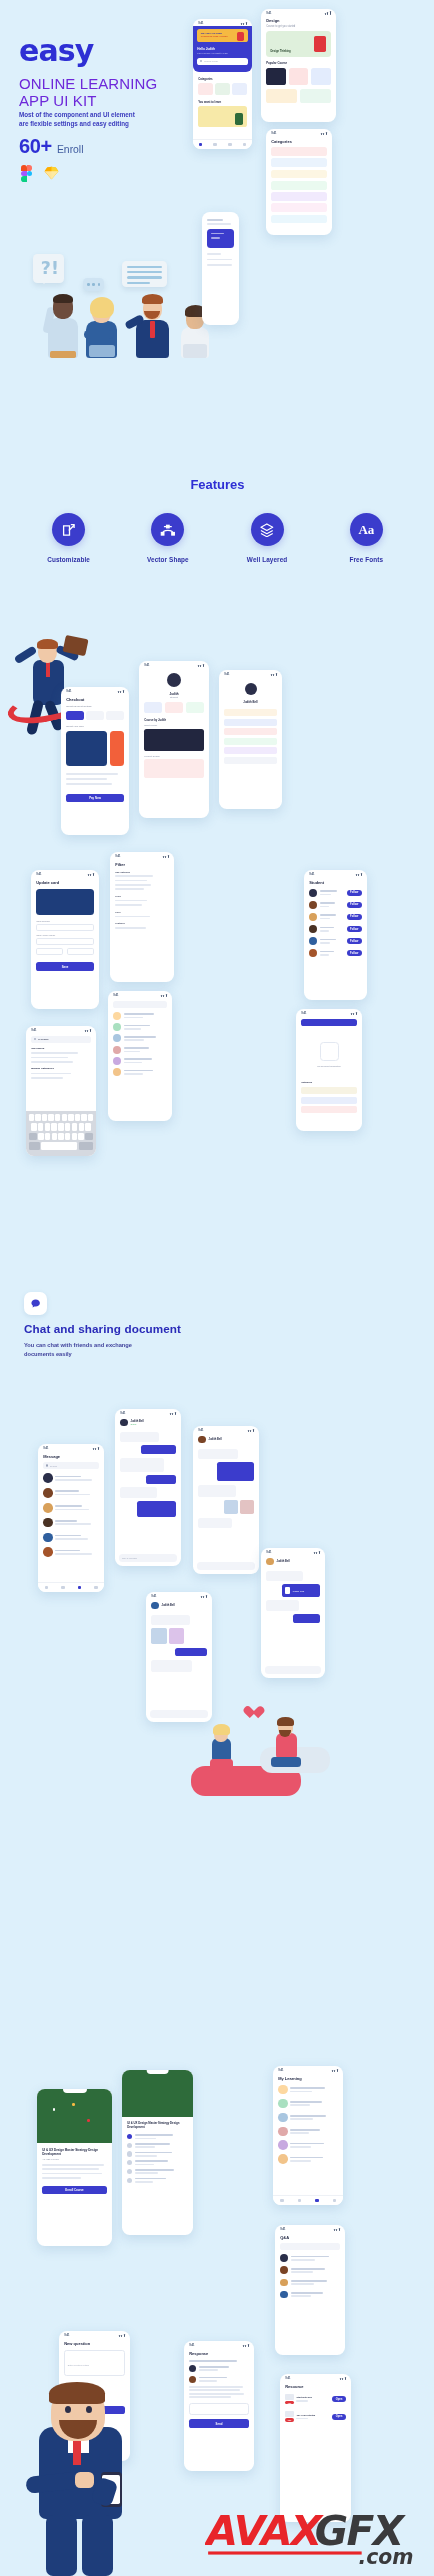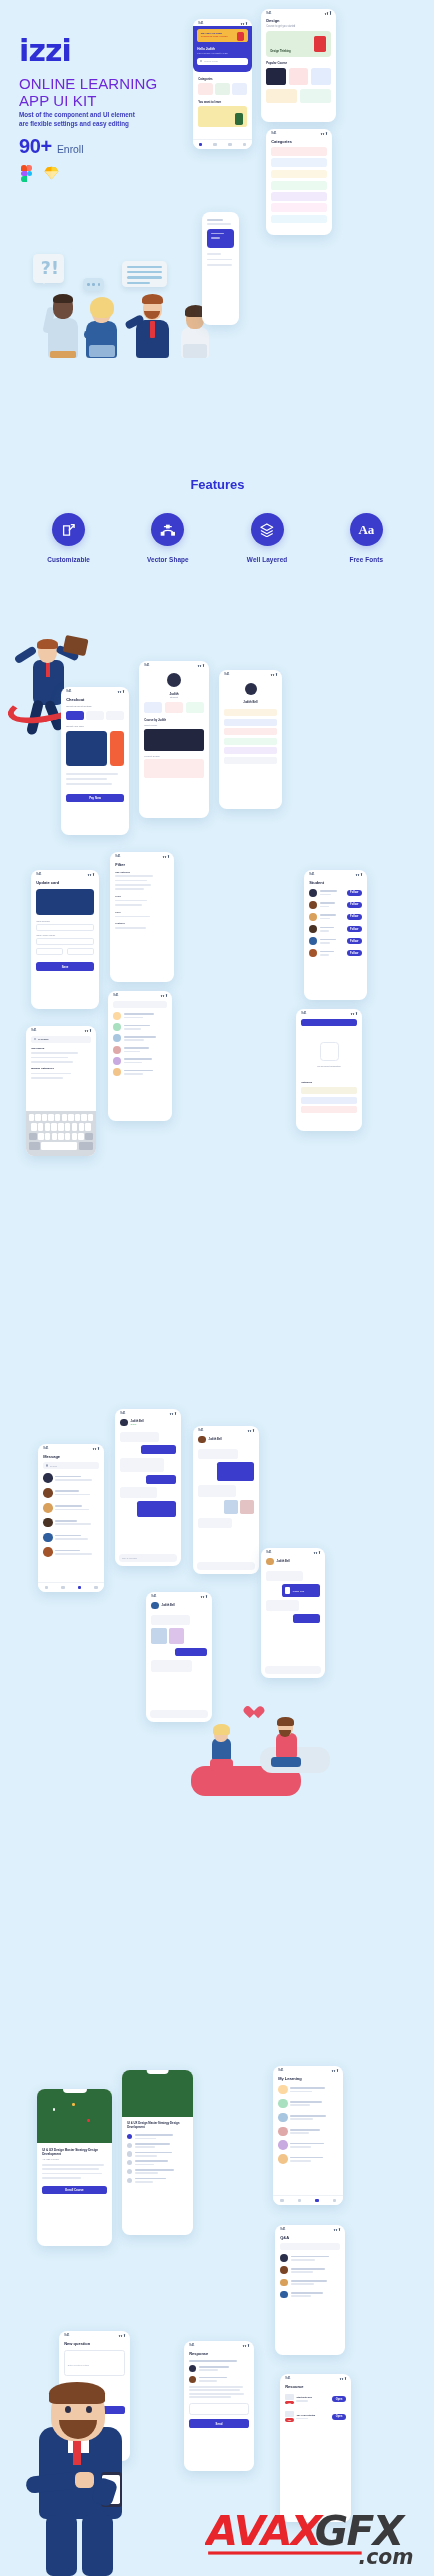--- a/index.html
+++ b/index.html
@@ -122,32 +122,32 @@
   .wm { position:absolute; left: 205px; bottom: 7px; width: 235px; height: 68px; }
   .wm svg { width:100%; height:100%; }
 </style>
 </head>
 <body>
 
 <div class="page">
 
   <div class="hero">
     <div class="logo">
-      <span>izzi</span>
+      <span>easy</span>
     </div>
     <div class="hero-title">
       <div>ONLINE LEARNING</div>
       <div>APP UI KIT</div>
     </div>
     <div class="hero-sub">
       <div>Most of the component and UI element</div>
       <div>are flexible settings and easy editing</div>
     </div>
     <div class="screens-row">
-      <span class="screens-num">90+</span>
+      <span class="screens-num">60+</span>
       <span class="screens-word">Enroll</span>
     </div>
     <div class="tool-row">
       <span class="fig">
           <i></i>
           <i></i>
           <i></i>
           <i></i>
           <i></i>
         </span>
@@ -721,20 +721,32 @@
         <div style="width:19px;height:19px;margin:0 auto;border:0.9px solid #e3e8f1;border-radius:3.5px;"></div>
         <div style="font-size:2.3px;color:#8b93a8;margin-top:4.3px;">No booking transaction</div>
       </div>
       <div style="font-size:2.5px;font-weight:800;color:#242a46;margin-top:14px;">Category</div>
       <div style="height:7px;background:#f7f3e3;border-radius:1.7px;margin-top:2.6px;"></div>
       <div style="height:7px;background:#e8eefc;border-radius:1.7px;margin-top:2.6px;"></div>
       <div style="height:7px;background:#fdeaea;border-radius:1.7px;margin-top:2.6px;"></div>
     </div>
   </div>
 
+  <div class="sec" style="top:1292px;">
+    <div class="sec-badge">
+      <svg width="11.3" height="11.3" viewBox="0 0 24 24" fill="#3b3ccc">
+          <path d="M12 3C6.9 3 3 6.4 3 10.6c0 2.4 1.3 4.5 3.3 5.9L5.5 20l3.8-2c.85.2 1.75.3 2.7.3 5.1 0 9-3.4 9-7.7S17.1 3 12 3z"></path>
+        </svg>
+    </div>
+    <div class="sec-h">Chat and sharing document</div>
+    <div class="sec-p">
+      <div>You can chat with friends and exchange</div>
+      <div>documents easily</div>
+    </div>
+  </div>
 
   <div class="phone" style="left:38px;top:1444px;width:66px;height:148px;">
     <div class="notch"></div>
     <div class="sbar">
         <span>9:41</span>
         <span class="right">
           <i class="bar" style="height:1.7px"></i>
           <i class="bar" style="height:2.6px"></i>
           <i class="bar" style="height:3.5px"></i>
         </span>

